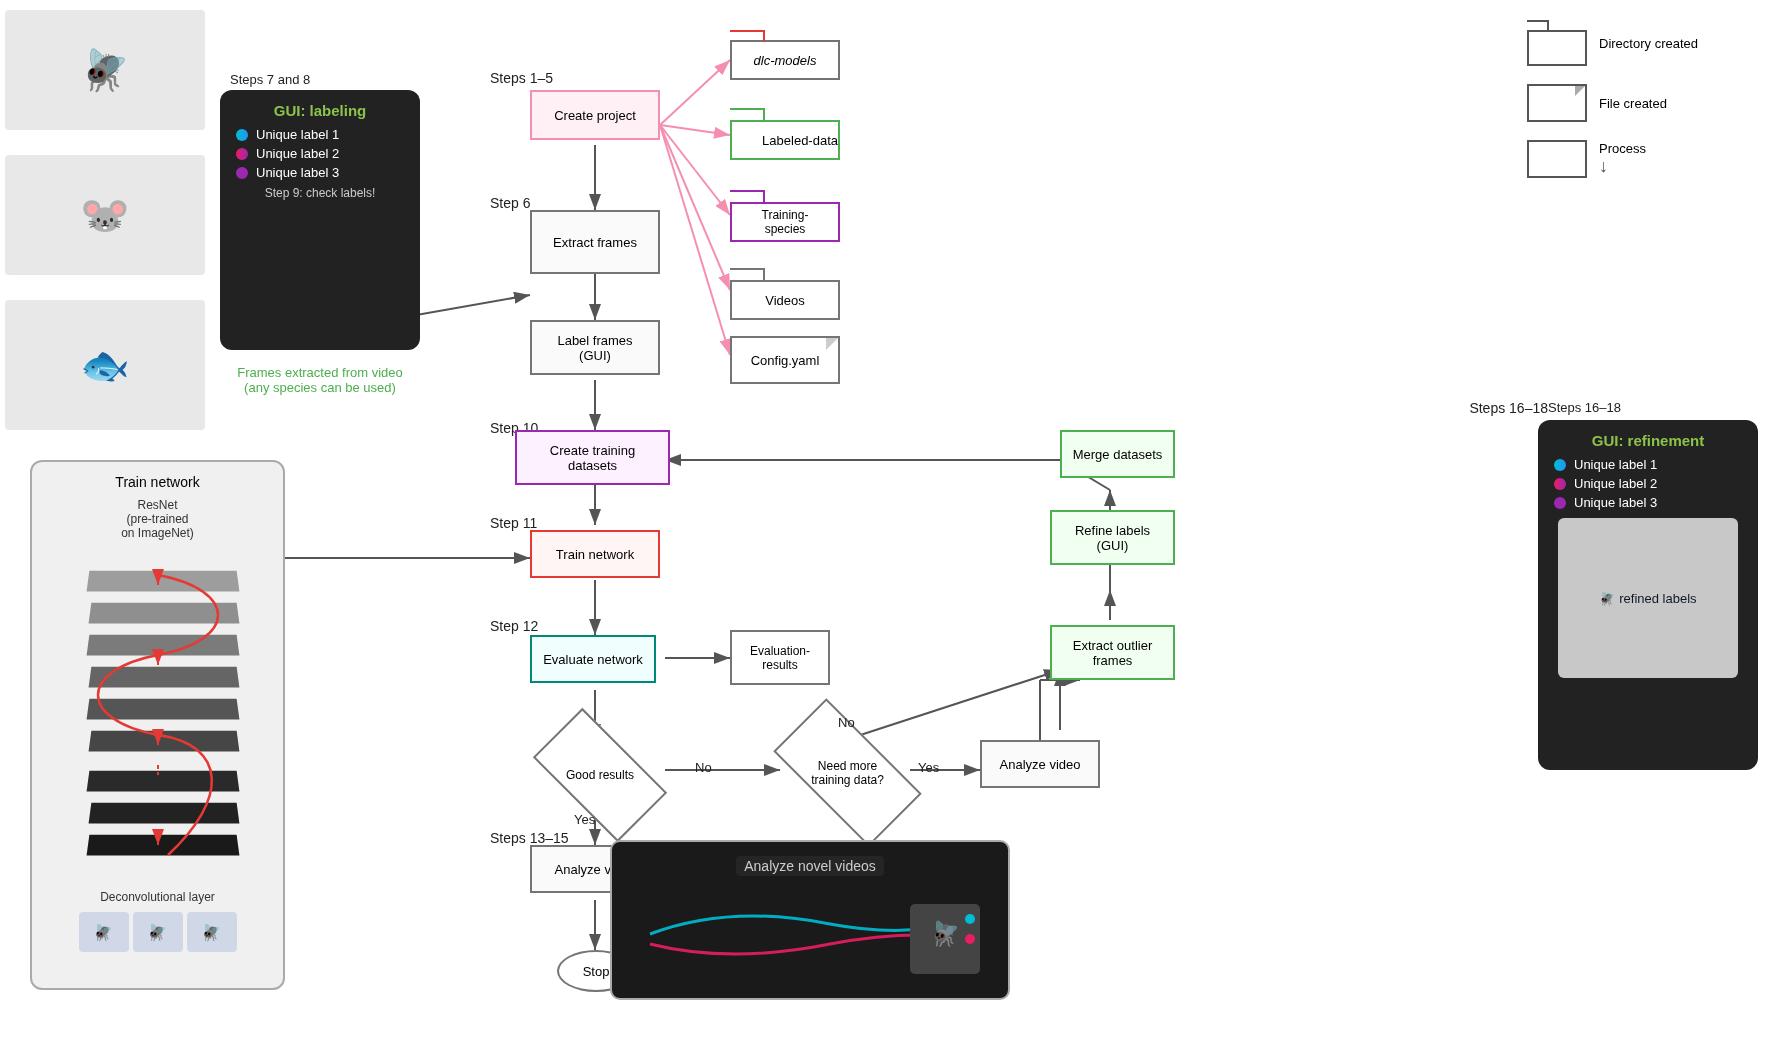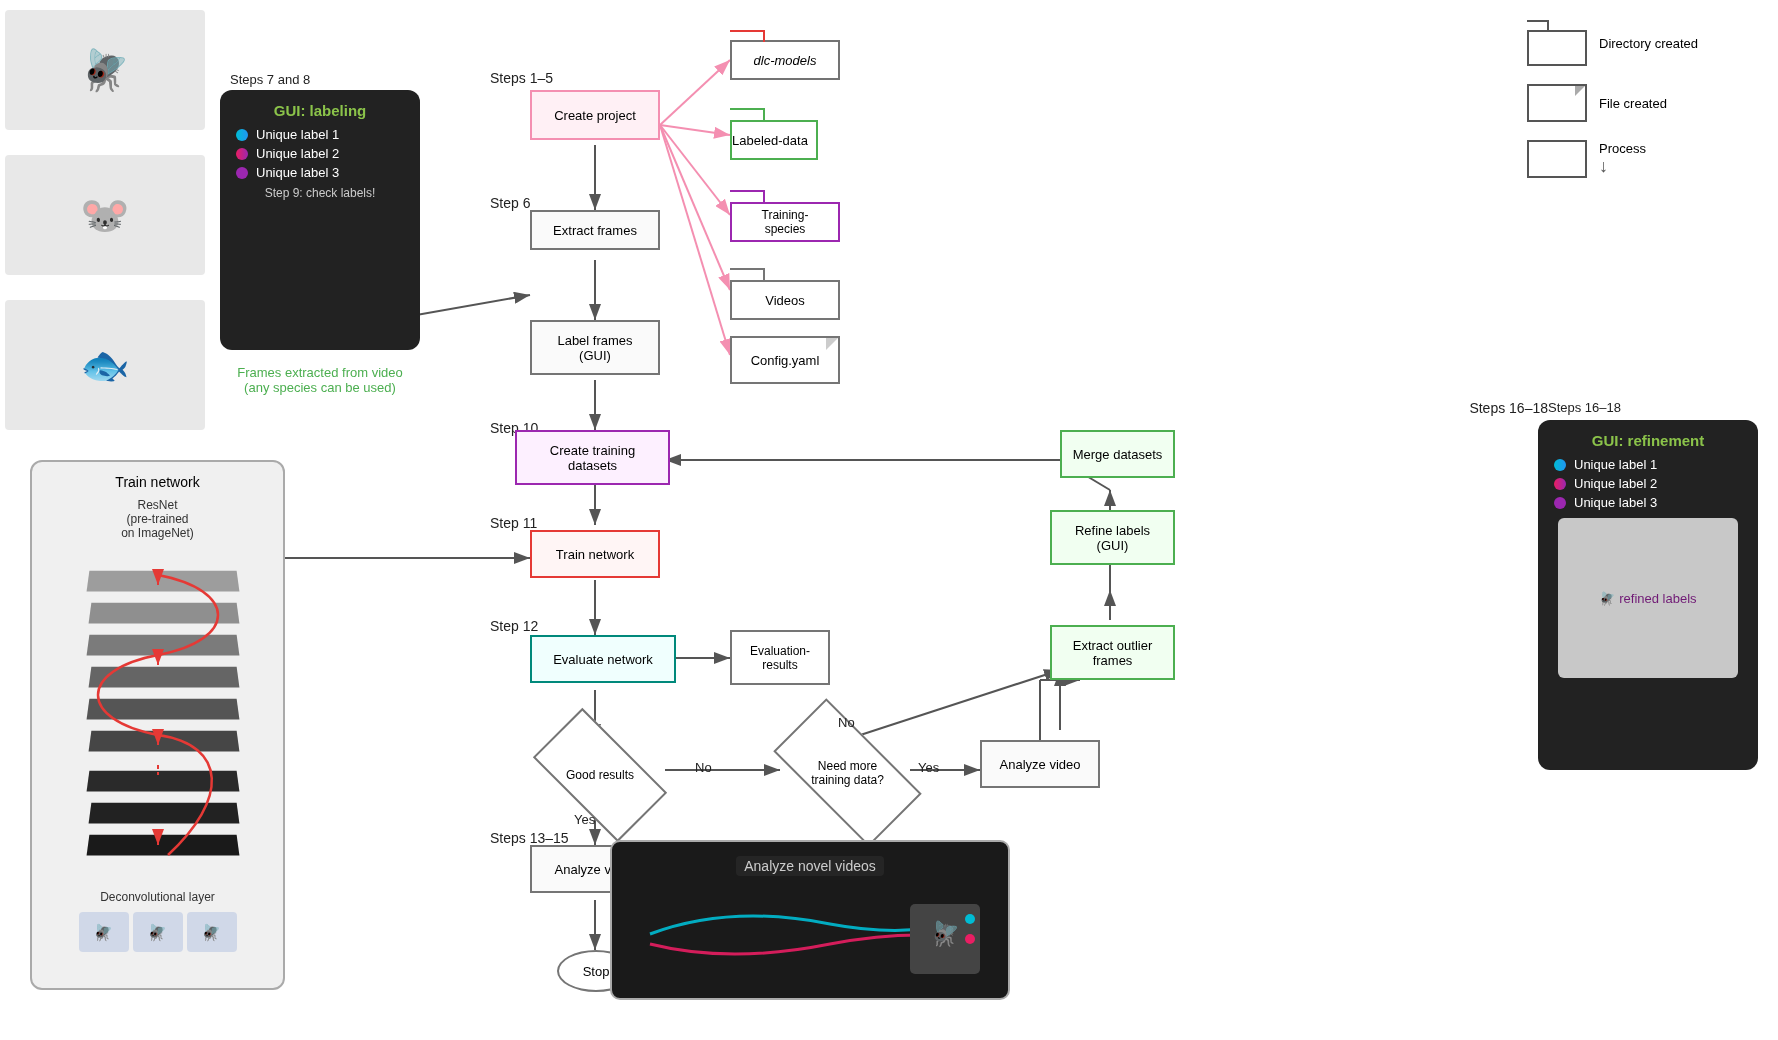--- a/index.html
+++ b/index.html
@@ -269,39 +269,39 @@
   <div class="step-label" style="top:420px; left:490px;">Step 10</div>
   <div class="step-label" style="top:515px; left:490px;">Step 11</div>
   <div class="step-label" style="top:618px; left:490px;">Step 12</div>
   <div class="step-label" style="top:830px; left:490px;">Steps 13–15</div>
   <div class="step-label" style="top:400px; right:230px;">Steps 16–18</div>
 
   <div class="process-box box-pink" style="left:530px; top:90px; width:130px; height:50px;">
     <span>Create project</span>
   </div>
 
-  <div class="process-box box-gray" style="left:530px; top:210px; width:130px; height:40px;">
+  <div class="process-box box-gray" style="left:530px; top:210px; width:130px; height:64px;">
     <span>Extract frames</span>
   </div>
 
   <div class="process-box box-gray" style="left:530px; top:320px; width:130px; height:55px;">
     <span style="white-space:pre-line;">Label frames
 (GUI)</span>
   </div>
 
   <div class="process-box box-purple" style="left:515px; top:430px; width:155px; height:55px;">
     <span style="white-space:pre-line; text-align:center;">Create training
 datasets</span>
   </div>
 
   <div class="process-box box-red" style="left:530px; top:530px; width:130px; height:48px;">
     <span>Train network</span>
   </div>
 
-  <div class="process-box box-teal" style="left:530px; top:635px; width:146px; height:48px;">
+  <div class="process-box box-teal" style="left:530px; top:635px; width:126px; height:48px;">
     <span>Evaluate network</span>
   </div>
 
   <div class="diamond" style="left:540px; top:740px; width:120px; height:70px;">
     <div class="diamond-inner"></div>
     <span class="diamond-text" style="font-size:12px;">Good results</span>
   </div>
 
   <div class="diamond" style="left:780px; top:735px; width:135px; height:75px;">
     <div class="diamond-inner"></div>
@@ -349,21 +349,21 @@
   </div>
 
   <div style="position:absolute; left:730px; top:30px; width:110px; height:50px;">
     <div style="position:absolute; bottom:0; width:110px; height:40px; border:2px solid #737373; background:#fff; display:flex; align-items:center; justify-content:center; font-size:13px;font-style:italic;">
       <span>dlc-models</span>
     </div>
     <div style="position:absolute; top:0; left:0; width:35px; height:12px; border-top:2px solid #e53935; border-right:2px solid #e53935;"></div>
   </div>
 
   <div style="position:absolute; left:730px; top:108px; width:110px; height:52px;">
-    <div style="position:absolute; bottom:0; width:88px; height:40px; border:2px solid #4caf50; background:#fff; display:flex; align-items:center; justify-content:flex-start; font-size:13px;">
+    <div style="position:absolute; bottom:0; width:110px; height:40px; border:2px solid #4caf50; background:#fff; display:flex; align-items:center; justify-content:flex-end; font-size:13px;">
       <span>Labeled-data</span>
     </div>
     <div style="position:absolute; top:0; left:0; width:35px; height:14px; border-top:2px solid #4caf50; border-right:2px solid #4caf50;"></div>
   </div>
 
   <div style="position:absolute; left:730px; top:190px; width:110px; height:52px;">
     <div style="position:absolute; bottom:0; width:110px; height:40px; border:2px solid #9c27b0; background:#fff; display:flex; align-items:center; justify-content:center; font-size:12px; text-align:center;">
       <span style="white-space:pre-line;">Training-
 species</span>
     </div>
@@ -467,21 +467,21 @@
     </div>
     <div class="gui-label-row">
       <div class="gui-dot" style="background: linear-gradient(to right, #e91e63, #9c27b0);"></div>
       <span>Unique label 2</span>
     </div>
     <div class="gui-label-row">
       <div class="gui-dot" style="background:#9c27b0;"></div>
       <span>Unique label 3</span>
     </div>
 
-    <div style="background:#c8c8c8; border-radius:6px; width:180px; height:160px; margin:8px auto; display:flex; align-items:center; justify-content:center; color:#701a75; font-size:13px;">
+    <div style="background:#c8c8c8; border-radius:6px; width:180px; height:160px; margin:8px auto; display:flex; align-items:center; justify-content:center; color:#0f172a; font-size:13px;">
       🪰 refined labels
     </div>
   </div>
 
   <div style="position:absolute; left:610px; top:840px; width:400px; height:160px; border:2px solid #aaa; border-radius:10px; background:#1a1a1a; display:flex; flex-direction:column; align-items:center; justify-content:center; overflow:hidden;">
     <div style="color:#ccc; font-size:14px; margin-bottom:8px; background:rgba(255,255,255,0.05); padding:2px 8px; border-radius:4px;">Analyze novel videos</div>
 
     <svg width="360" height="100" viewBox="0 0 360 100">
 
       <path d="M 20 50 Q 100 20, 200 40 Q 280 55, 340 35" stroke="#00bcd4" stroke-width="3" fill="none" opacity="0.9"></path>

